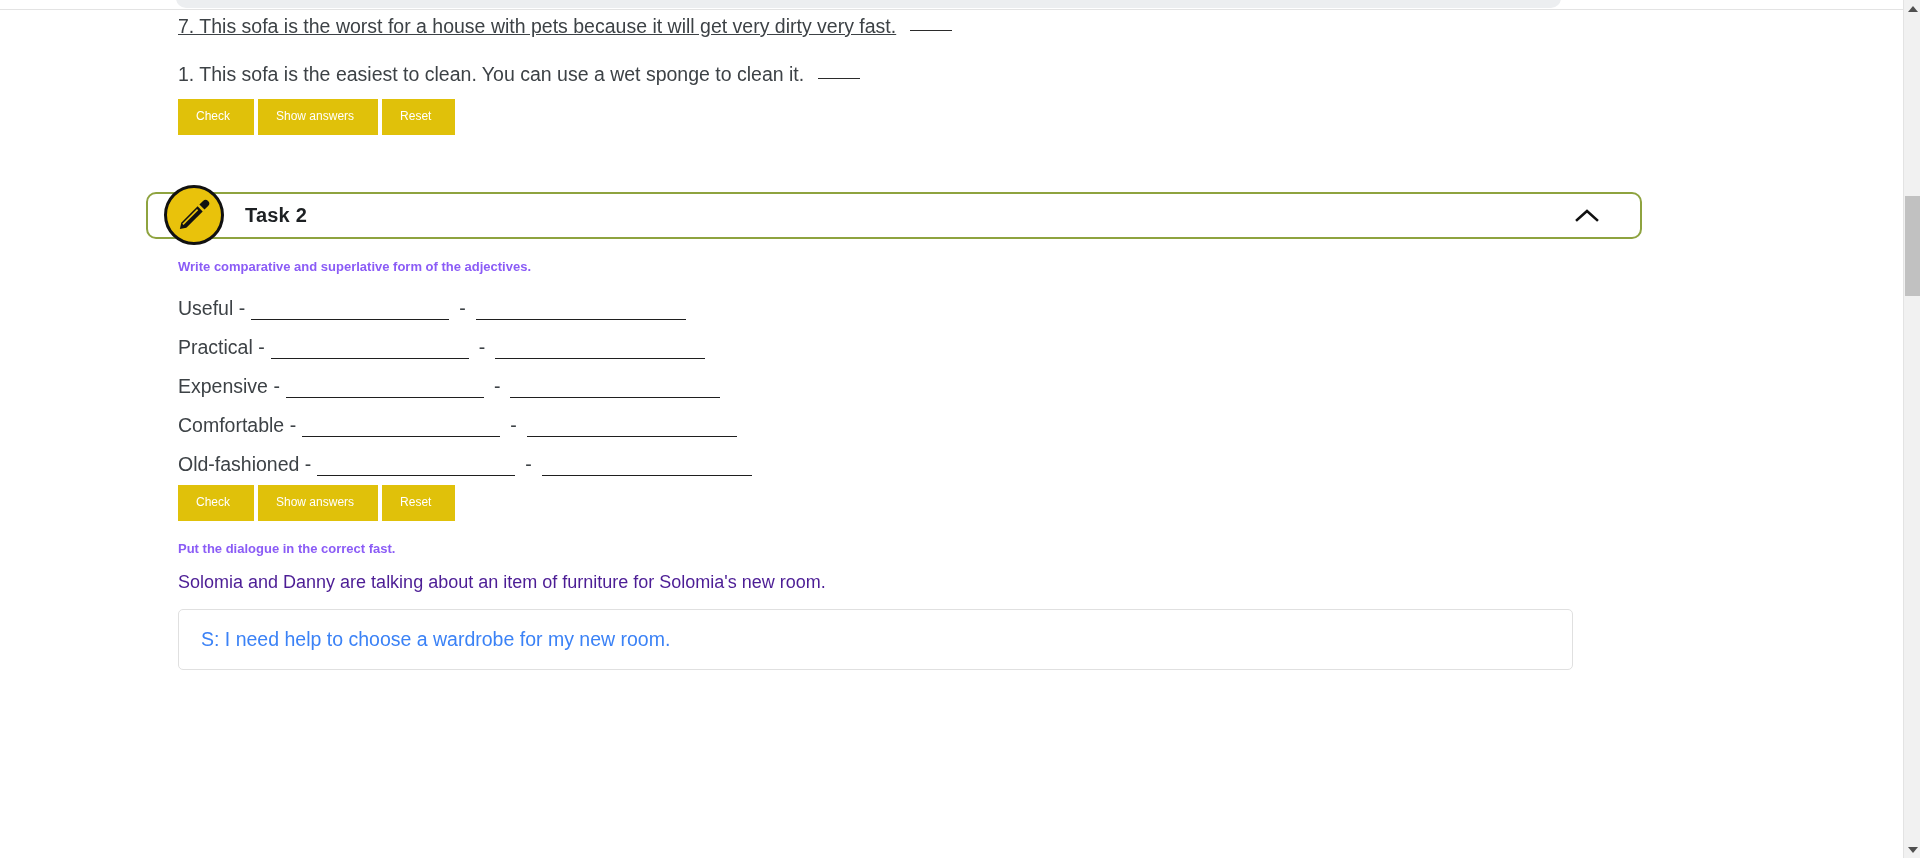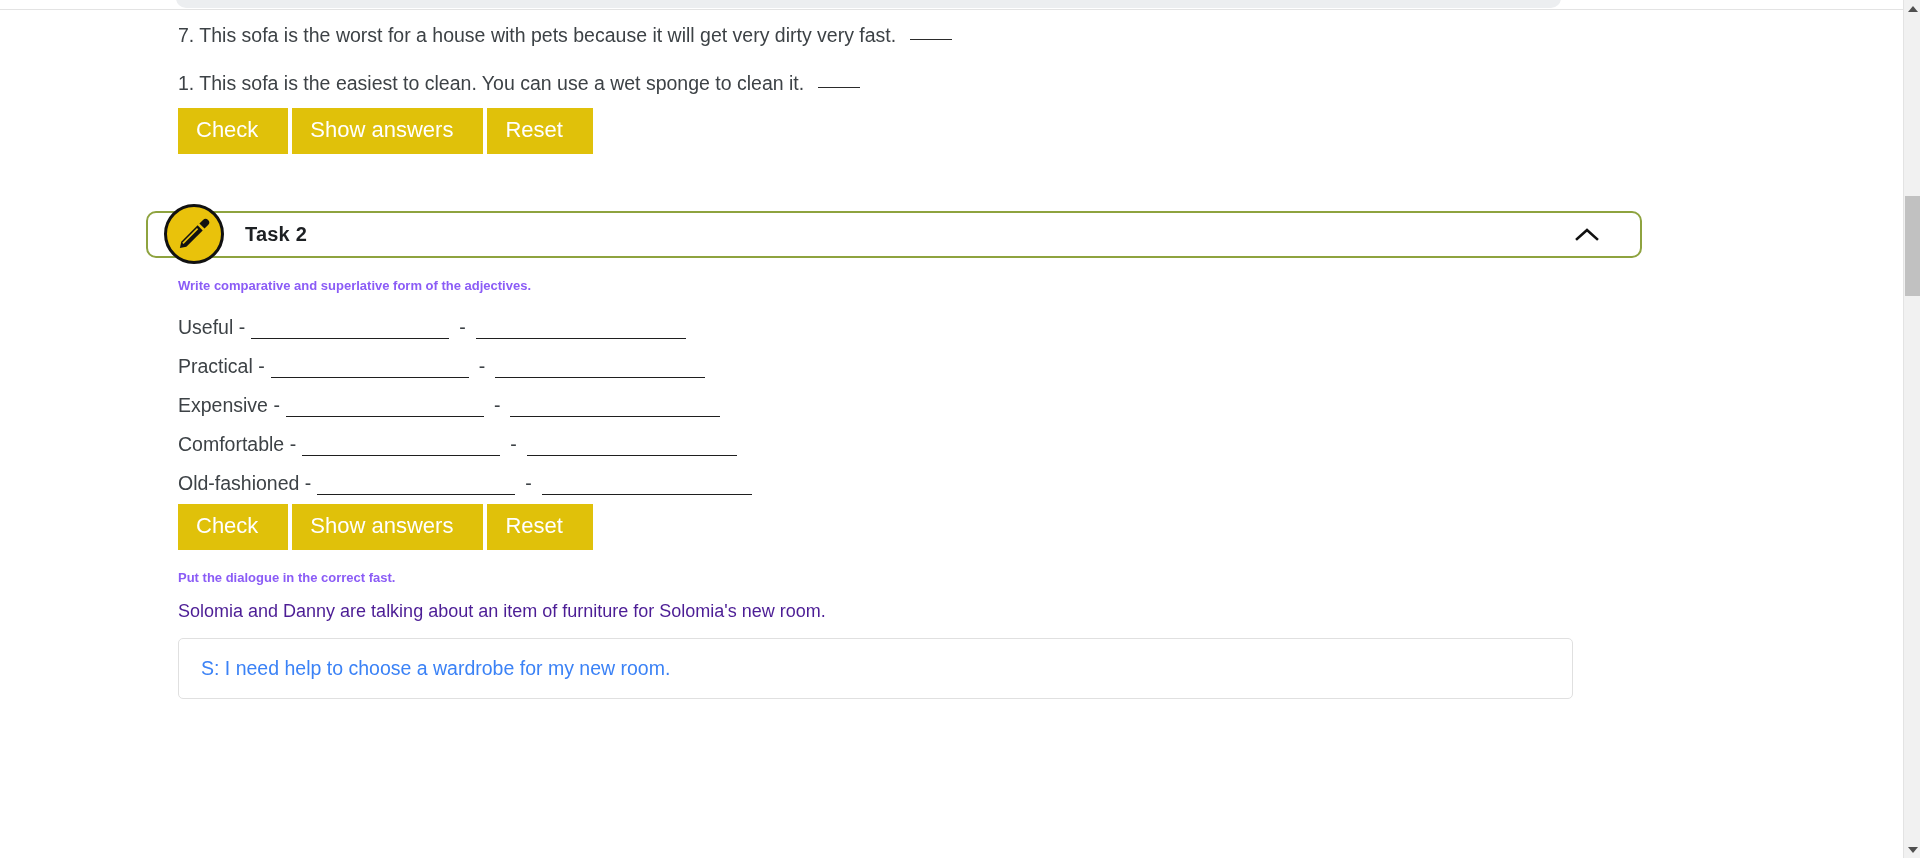--- a/index.html
+++ b/index.html
@@ -76,23 +76,23 @@
   .btn-row {
     display: flex;
     gap: 4px;
     margin-top: 10px;
   }
   .btn {
     background: #e0c10a;
     color: #ffffff;
     border: none;
     font-family: "Liberation Sans", sans-serif;
-    font-size: 22px;
+    font-size: 12px;
     line-height: 1;
-    padding: 11px 30px 13px 18px;
+    padding: 11px 24px 13px 18px;
     cursor: pointer;
     border-radius: 0;
   }
 
   
   .task-head {
     position: relative;
     height: 47px;
     border: 2.5px solid #8ea33f;
     border-radius: 10px;
@@ -214,21 +214,21 @@
 
   <div class="top-strip">
     <div class="top-strip-inner"></div>
   </div>
   <div class="top-rule"></div>
 
   <div class="content">
     <div class="inner">
 
       <div style="margin-top:0px;">
-        <div class="q-line" style="margin-top:13px;">
+        <div class="q-line" style="margin-top:4px;text-decoration:underline;">
           <span>7. This sofa is the worst for a house with pets because it will get very dirty very fast.</span><span class="blank"></span>
         </div>
         <div class="q-line" style="margin-top:23px;">
           <span>1. This sofa is the easiest to clean. You can use a wet sponge to clean it.</span><span class="blank"></span>
         </div>
       </div>
 
       <div class="btn-row" style="margin-top:11px;">
         <button class="btn">Check</button>
         <button class="btn">Show answers</button>

